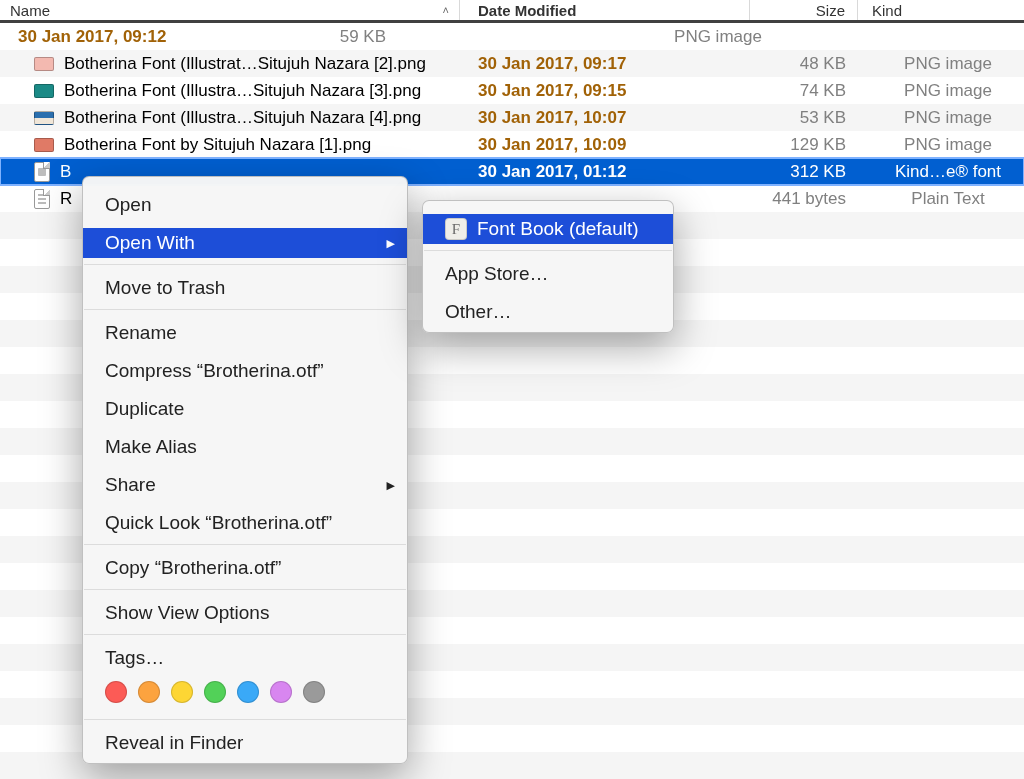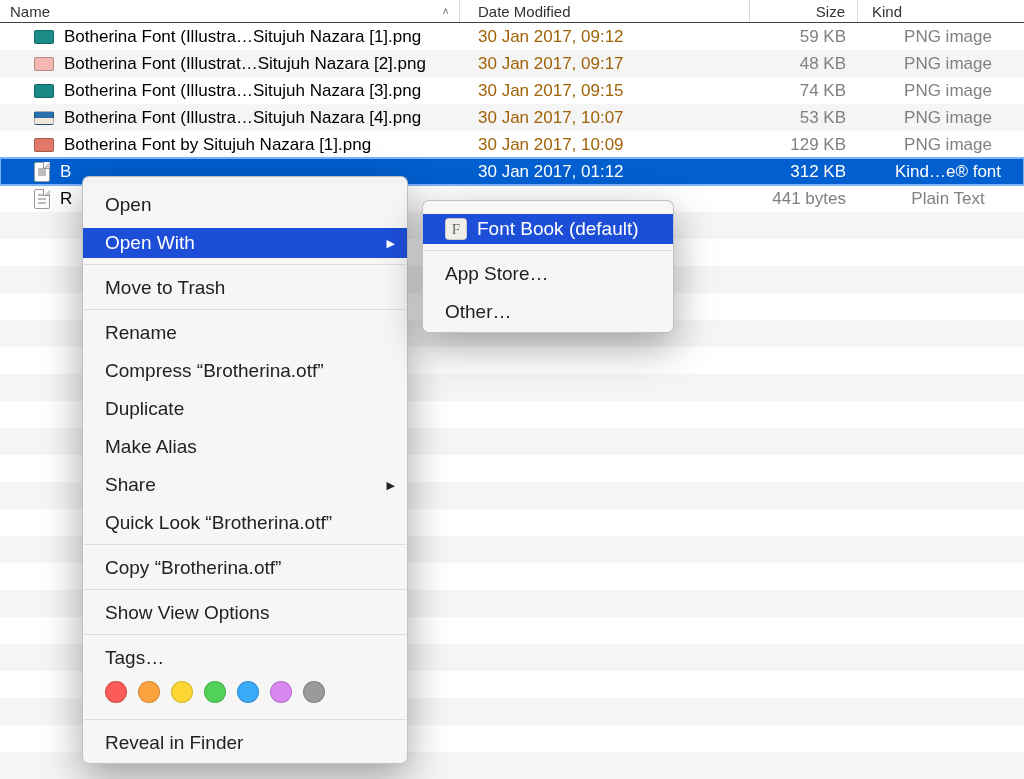--- a/index.html
+++ b/index.html
@@ -13,28 +13,28 @@
     overflow: hidden;
     position: relative;
   }
   .finder {
     width: 100%; height: 100%;
     display: flex; flex-direction: column;
   }
   .header {
     display: flex;
     height: 24px;
-    border-bottom: 1px solid #404040;
+    border-bottom: 3px solid #404040;
     background: #fff;
     font-size: 15px;
     color: #333;
     align-items: flex-end;
   }
   .col-name   { flex: 0 0 460px; padding-left: 10px; display:flex; align-items:center;}
-  .col-date   { flex: 0 0 290px; padding-left: 18px;}
+  .col-date   { flex: 0 0 290px; padding-left: 18px; font-weight: bold;}
   .col-size   { flex: 0 0 108px; text-align: right; padding-right: 12px;}
   .col-kind   { flex: 1 1 auto;  padding-left: 14px;}
   .header .col-name, .header .col-date, .header .col-size, .header .col-kind {
     border-right: 1px solid #d9d9d9;
     height: 100%;
     display:flex; align-items:center;
   }
   .header .col-size, .header .col-kind { justify-content:flex-end; }
   .header .col-kind { justify-content:flex-start; border-right:none;}
   .header .col-date { justify-content:flex-start;}
@@ -137,24 +137,20 @@
     <div class="col-size" style="justify-content:flex-end">
         <span>Size</span>
       </div>
     <div class="col-kind">
         <span>Kind</span>
       </div>
   </div>
 
   <div class="rows" id="rows">
       <div class="row">
-        <div class="col-name">
-          <span class="thumb v1"></span>
-          <span class="name-text">Botherina Font (Illustra…Situjuh Nazara [1].png</span>
-        </div>
         <div class="col-date">30 Jan 2017, 09:12</div>
         <div class="col-size">59 KB</div>
         <div class="col-kind">PNG image</div>
       </div>
       <div class="row">
         <div class="col-name">
           <span class="thumb v2"></span>
           <span class="name-text">Botherina Font (Illustrat…Situjuh Nazara [2].png</span>
         </div>
         <div class="col-date">30 Jan 2017, 09:17</div>

